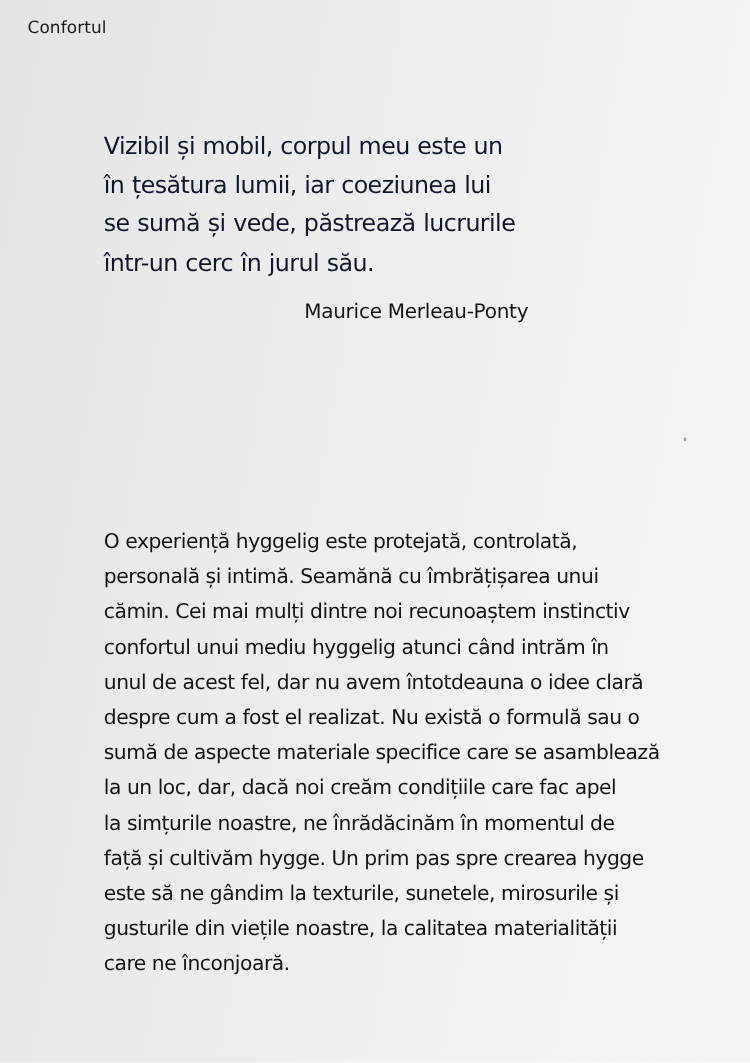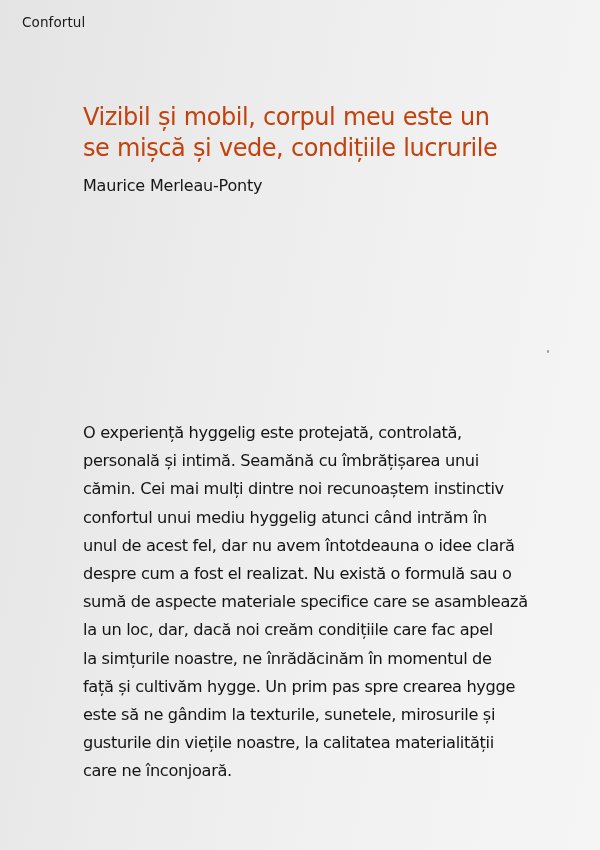--- a/index.html
+++ b/index.html
@@ -29,34 +29,35 @@
       text-align: right;
     }
     .epigraph {
       position: absolute;
       left: 83px;
       top: 102px;
       width: 500px;
     }
     .epigraph-line {
       display: block;
-      font-size: 24px;
+      font-size: 19px;
       line-height: 31.2px;
       white-space: nowrap;
       letter-spacing: -0.45px;
       word-spacing: 0.5px;
-      color: #c2410c;
+      color: #0f172a;
     }
     .attribution {
       display: block;
       margin-top: 12px;
       font-size: 16px;
       line-height: 20px;
       letter-spacing: -0.2px;
       color: #161616;
+      text-align: center;
     }
     .body-text {
       position: absolute;
       left: 83px;
       top: 419px;
       width: 520px;
     }
     .body-line {
       display: block;
       font-size: 16.2px;
@@ -77,21 +78,23 @@
   </style>
 </head>
 <body>
 
 <div class="page">
 
   <div class="running-head">Confortul</div>
 
   <div class="epigraph">
     <span class="epigraph-line">Vizibil și mobil, corpul meu este un</span>
-    <span class="epigraph-line">se mișcă și vede, condițiile lucrurile</span>
+    <span class="epigraph-line">în țesătura lumii, iar coeziunea lui</span>
+    <span class="epigraph-line">se sumă și vede, păstrează lucrurile</span>
+    <span class="epigraph-line">într-un cerc în jurul său.</span>
     <span class="attribution">Maurice Merleau-Ponty</span>
   </div>
 
   <div class="speck"></div>
 
   <div class="body-text">
     <span class="body-line">O experiență hyggelig este protejată, controlată,</span>
     <span class="body-line">personală și intimă. Seamănă cu îmbrățișarea unui</span>
     <span class="body-line">cămin. Cei mai mulți dintre noi recunoaștem instinctiv</span>
     <span class="body-line">confortul unui mediu hyggelig atunci când intrăm în</span>

